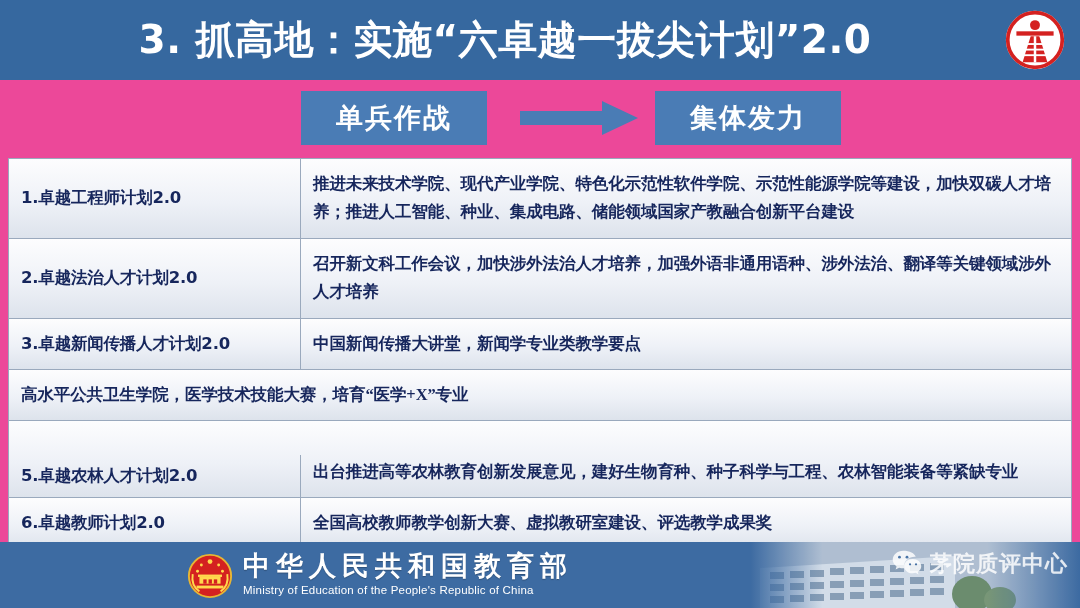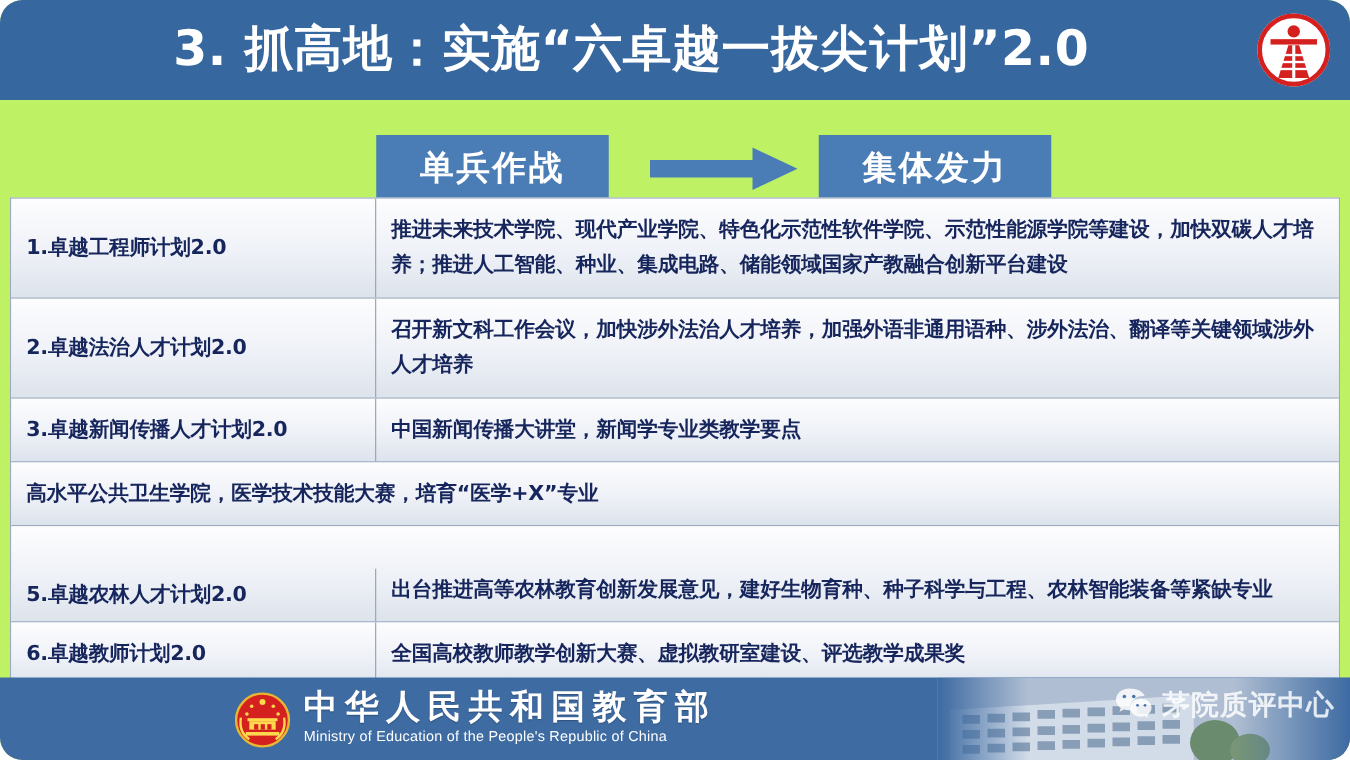--- a/index.html
+++ b/index.html
@@ -7,23 +7,22 @@
     padding: 0;
     background: #ffffff;
   }
   body {
     font-family: "Liberation Sans", "DejaVu Sans", sans-serif;
   }
   #slide {
     position: relative;
     width: 1080px;
     height: 608px;
-    background: #bef264;
+    background: #ec4899;
     overflow: hidden;
-    border-radius: 18px;
   }
 
   
   .header-bar {
     position: absolute;
     left: 0;
     top: 0;
     width: 1080px;
     height: 80px;
     background: #36689f;
@@ -49,21 +48,21 @@
     right: 14px;
     top: 9px;
     width: 62px;
     height: 62px;
   }
 
   
   .flow-row {
     position: absolute;
     left: 0;
-    top: 108px;
+    top: 91px;
     width: 924px;
     height: 56px;
   }
   .flow-box {
     position: absolute;
     top: 0;
     height: 54px;
     background: #4a7cb5;
     color: #ffffff;
     font-size: 27px;
@@ -114,20 +113,21 @@
     font-size: 16.5px;
     border-right: 1px solid #9aa9bd;
     letter-spacing: -0.2px;
   }
   .tcell.desc {
     flex: 1;
     padding: 11px 10px 11px 12px;
     font-size: 16.5px;
     line-height: 1.72;
     letter-spacing: -0.1px;
+    font-family: Liberation Serif, serif;
   }
   .rh-1 { min-height: 78px; }
   .rh-2 { min-height: 76px; }
   .rh-3 { min-height: 48px; }
   .rh-4 { min-height: 48px; }
   .rh-5 { min-height: 76px; align-items: flex-end; }
   .rh-6 { min-height: 48px; }
 
   
   .footer-band {

